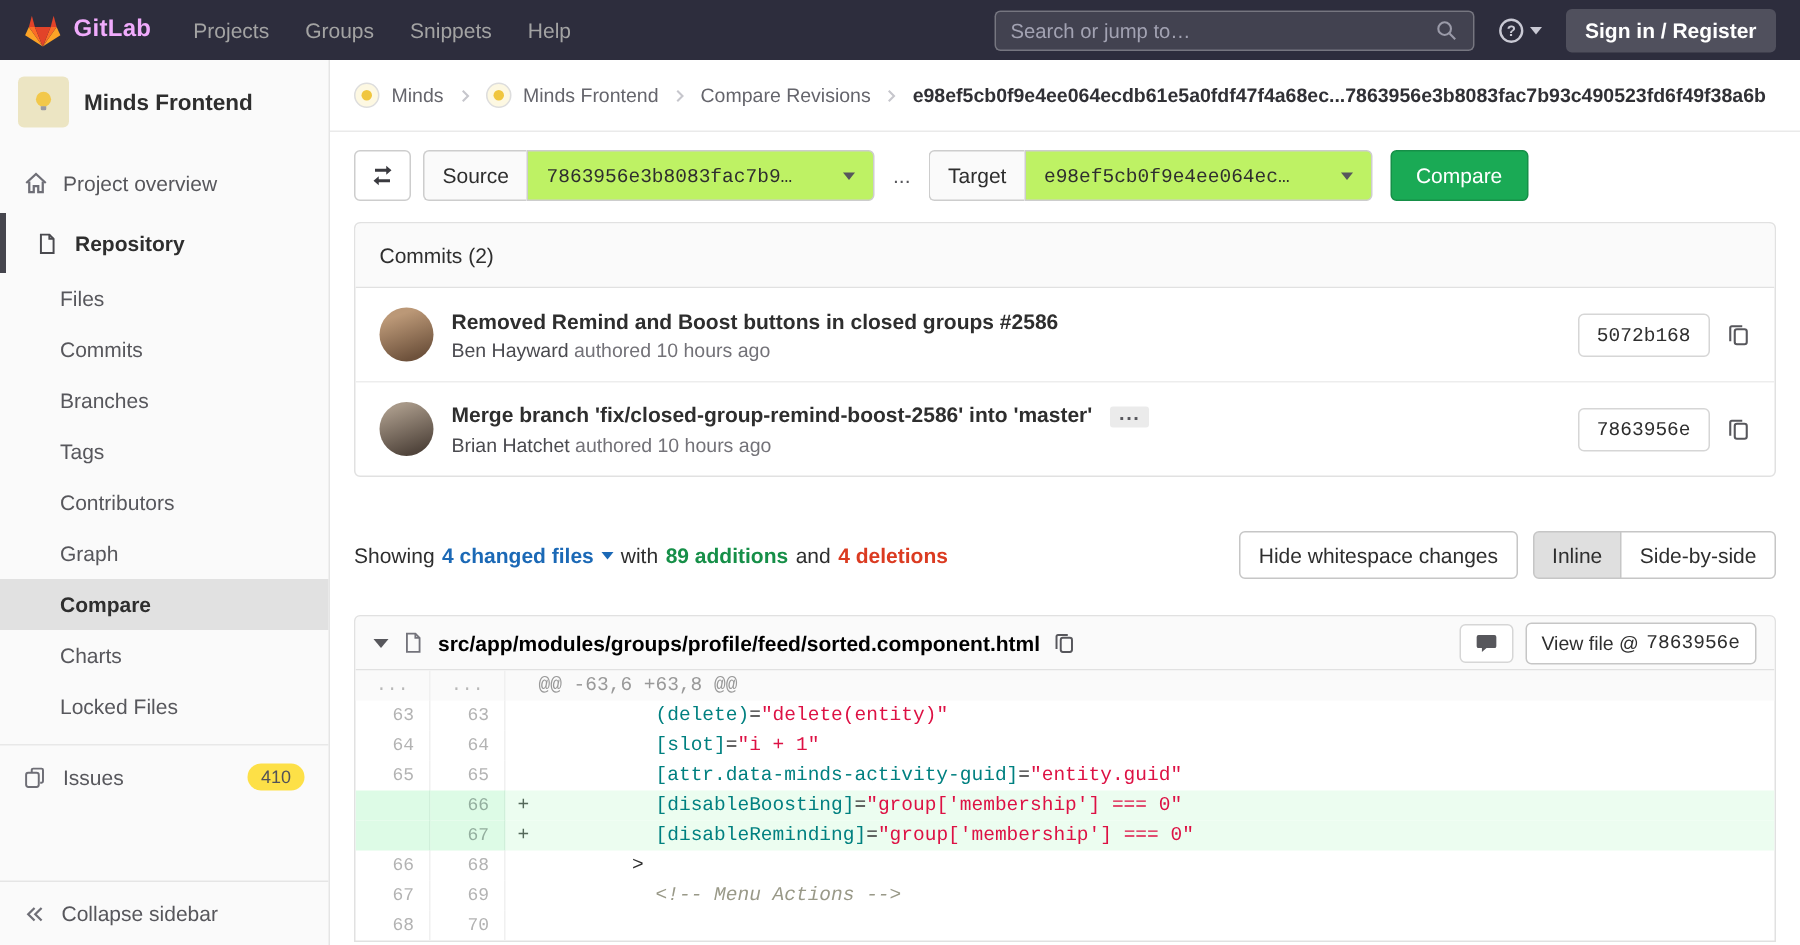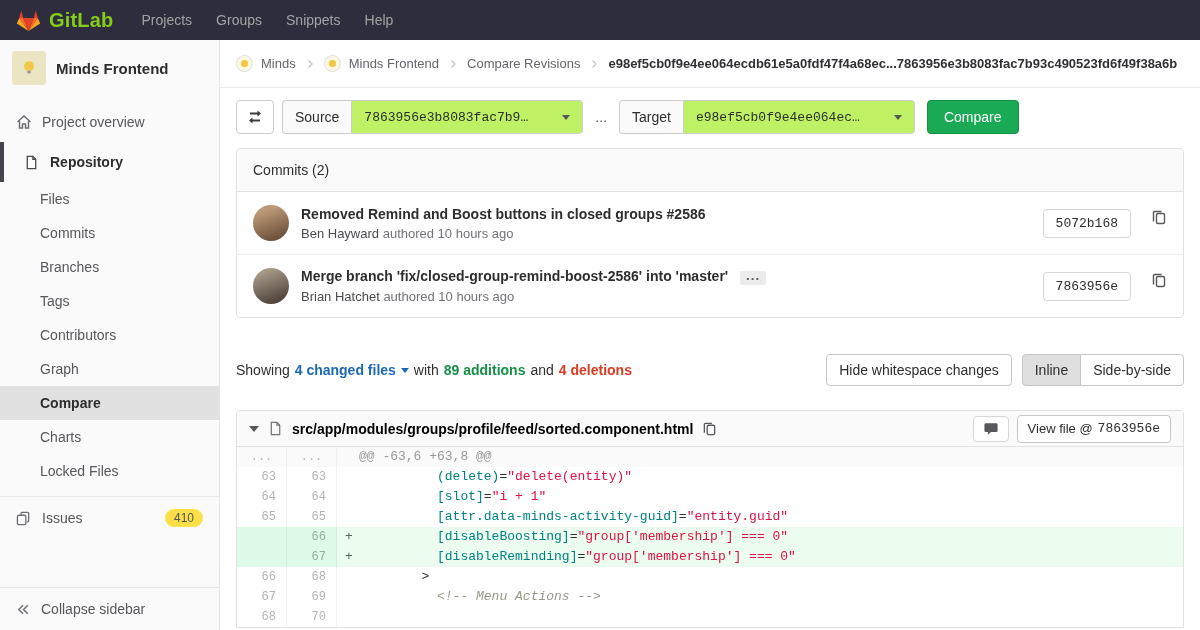--- a/index.html
+++ b/index.html
@@ -8,21 +8,21 @@
   body { font-family:"Liberation Sans", sans-serif; font-size:14px; color:#2e2e2e; background:#fff; }
   a { text-decoration:none; color:inherit; cursor:pointer; }
   button { font-family:inherit; cursor:pointer; }
   .mono { font-family:"Liberation Mono","DejaVu Sans Mono",monospace; }
 
   .app { width:1200px; height:630px; display:flex; flex-direction:column; }
 
   
   .navbar { height:40px; flex:none; background:#2d2d3d; display:flex; align-items:center; padding:0 16px; }
   .brand { display:flex; align-items:center; gap:8px; }
-  .brand-text { color:#84cc16; font-size:20px; font-weight:700; letter-spacing:.2px; }
+  .brand-text { color:#f0abfc; font-size:16px; font-weight:700; letter-spacing:.2px; }
   .nav-menu { display:flex; align-items:center; margin-left:28px; gap:24px; }
   .nav-menu a { color:#a3a3a3; font-size:14px; }
   .nav-right { margin-left:auto; display:flex; align-items:center; gap:16px; }
   .nav-search { width:320px; height:27px; border-radius:4px; background:rgba(255,255,255,.10);
     border:1px solid rgba(255,255,255,.28); display:flex; align-items:center; padding:0 10px; }
   .nav-search .ph { color:#a2a2b2; font-size:13.5px; flex:1; }
   .nav-help { display:flex; align-items:center; gap:4px; }
   .caret { display:inline-block; width:0; height:0; border-left:4px solid transparent;
     border-right:4px solid transparent; border-top:5px solid currentColor; }
   .nav-help .caret { color:#c9c9d4; }
@@ -81,21 +81,21 @@
   .c-avatar { width:36px; height:36px; border-radius:50%; flex:none; margin-right:12px; }
   .c-avatar.a1 { background:linear-gradient(160deg,#bb9877 20%,#6e523c 85%); }
   .c-avatar.a2 { background:linear-gradient(160deg,#a79888 15%,#51453c 85%); }
   .c-main { flex:1; min-width:0; }
   .c-title { font-weight:600; font-size:14px; color:#2e2e2e; white-space:nowrap; }
   .ellipsis-btn { display:inline-block; background:#ebebeb; border:none; border-radius:2px;
     margin-left:8px; padding:0 6px 6px 6px; height:14px; line-height:10px; font-weight:700;
     letter-spacing:1px; color:#57575c; vertical-align:middle; }
   .c-byline { margin-top:4px; font-size:13px; color:#737278; }
   .c-author { color:#4a4a4f; }
-  .c-right { display:flex; gap:20px; margin-left:16px; }
+  .c-right { display:flex; align-items:center; gap:11px; margin-left:16px; }
   .sha-box { border:1px solid #d6d6d6; border-radius:4px; padding:6px 12px; font-size:13px;
     color:#2e2e2e; background:#fff; }
   .icon-btn { background:none; border:none; padding:0; display:flex; }
 
   .diff-summary-row { display:flex; align-items:center; justify-content:space-between; margin-top:36px; }
   .summary-text { display:flex; align-items:center; gap:5px; font-size:14px; color:#2e2e2e; }
   .files-dd { color:#1b69b6; font-weight:600; display:flex; align-items:center; gap:5px; }
   .additions { color:#168f48; font-weight:600; }
   .deletions { color:#db3b21; font-weight:600; }
   .summary-buttons { display:flex; align-items:center; gap:10px; }
@@ -154,20 +154,41 @@
         </svg>
       </span>
       <span class="brand-text">GitLab</span>
     </a>
     <nav class="nav-menu">
       <a>Projects</a>
       <a>Groups</a>
       <a>Snippets</a>
       <a>Help</a>
     </nav>
+    <div class="nav-right">
+      <div class="nav-search">
+        <span class="ph">Search or jump to…</span>
+        <span style="display:flex">
+          <svg viewBox="0 0 16 16" width="15" height="15" fill="none" stroke="#9a9aa8" stroke-width="1.5">
+            <circle cx="6.5" cy="6.5" r="4.5"></circle>
+              <path d="M10 10l4 4"></path>
+          </svg>
+        </span>
+      </div>
+      <div class="nav-help">
+        <span style="display:flex">
+          <svg viewBox="0 0 17 17" width="17" height="17">
+            <circle cx="8.5" cy="8.5" r="7.3" fill="none" stroke="#c9c9d4" stroke-width="1.6"></circle>
+            <text x="8.5" y="12" font-size="10" font-weight="bold" fill="#c9c9d4" text-anchor="middle" font-family="Liberation Sans, sans-serif">?</text>
+          </svg>
+        </span>
+        <span class="caret"></span>
+      </div>
+      <button class="signin-btn">Sign in / Register</button>
+    </div>
   </header>
 
   <div class="body-wrap">
 
     <aside class="sidebar">
       <a class="project-head">
         <span class="project-avatar">
           <svg viewBox="0 0 24 24" width="22" height="22">
             <circle cx="12" cy="10" r="5.5" fill="#f2c84b"></circle>
             <path d="M10 15h4v2a1 1 0 0 1-1 1h-2a1 1 0 0 1-1-1z" fill="#9a9aa2"></path>

